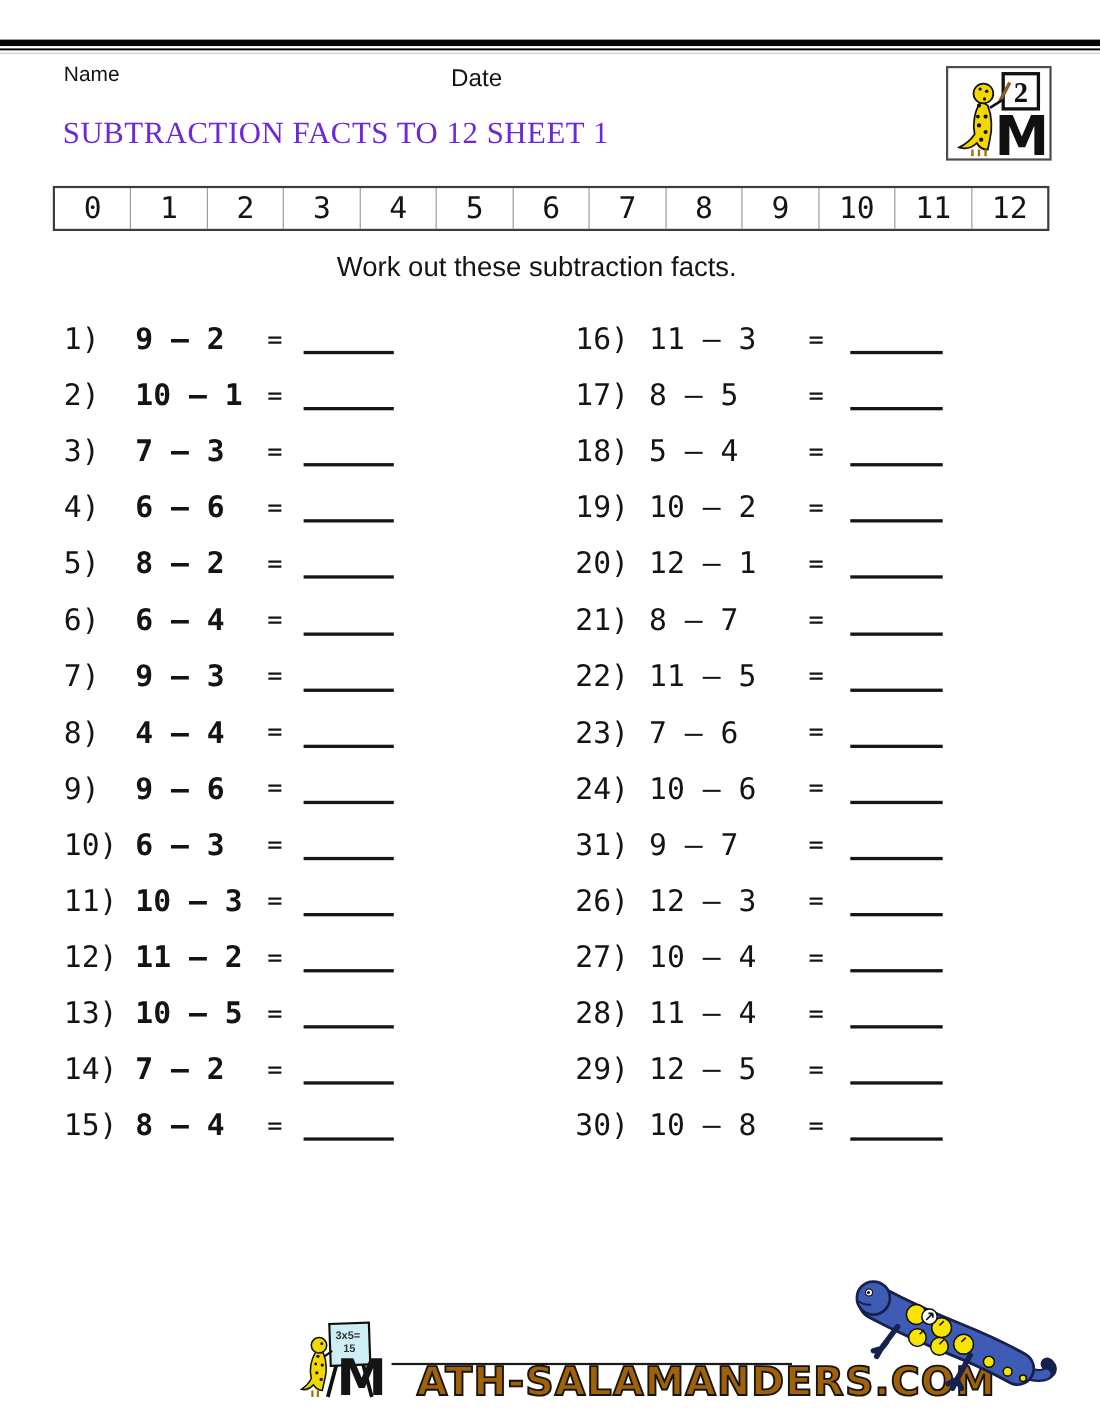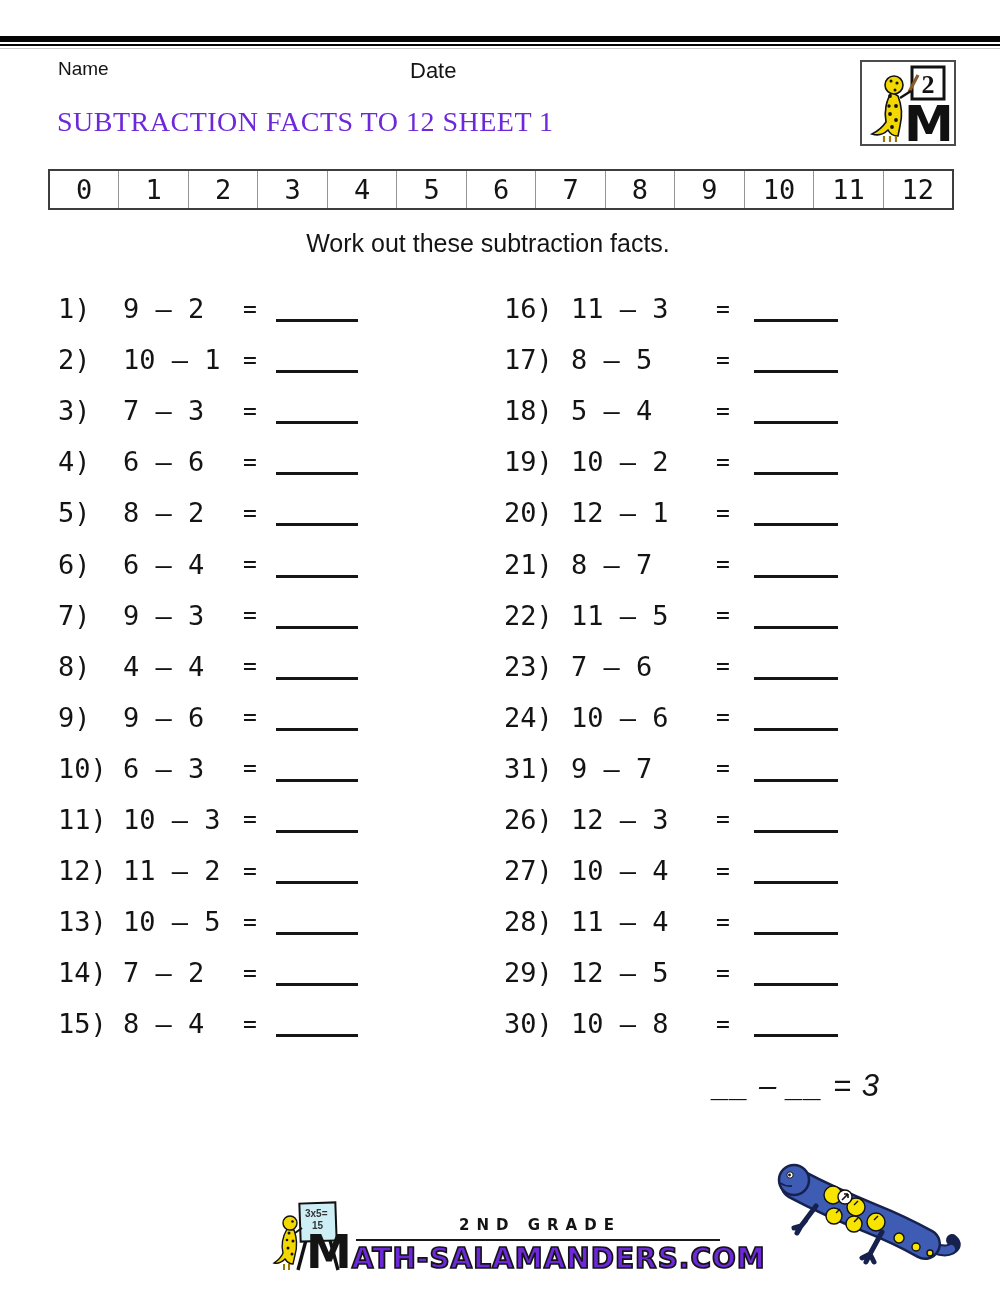--- a/index.html
+++ b/index.html
@@ -26,46 +26,46 @@
   .numline{position:absolute;left:48px;top:169px;width:902px;height:37px;display:flex;
            border:2px solid #3d3d3d;background:#fff;box-sizing:content-box;}
   .numline .cell{flex:1;display:flex;align-items:center;justify-content:center;
            font-family:"DejaVu Sans Mono",monospace;font-size:27px;border-left:1px solid #949494;}
   .numline .cell:first-child{border-left:none;}
 
   .instruction{position:absolute;left:0;top:229px;width:976px;text-align:center;font-size:25px;}
 
   .col{position:absolute;top:283px;}
   .col-left{left:58px;}
-  .col-right{left:504px;}
+  .col-right{left:523px;}
   .prow{display:flex;height:51.1px;align-items:center;
         font-family:"DejaVu Sans Mono",monospace;font-size:27px;}
   .plabel{width:65px;}
-  .col-left .pexpr{width:120px;}
+  .col-left .pexpr{width:120px;font-weight:bold;}
   .col-right .plabel{width:67px;}
   .col-right .pexpr{width:145px;}
   .peq{width:33px;font-size:23px;}
   .col-right .peq{width:38px;}
   .pline{width:82px;height:3px;background:#161616;align-self:flex-end;margin-bottom:12px;}
   .col-right .pline{width:84px;}
 
   .challenge-text{position:absolute;left:58px;top:1077px;font-size:25px;font-style:italic;}
   .challenge-eq{position:absolute;left:713px;top:1068px;font-size:31px;font-style:italic;
                 letter-spacing:1px;white-space:nowrap;}
 
   
   .f-sala{position:absolute;left:272px;top:1200px;}
   .f-grade{position:absolute;left:360px;top:1216px;width:360px;text-align:center;
            font-weight:bold;font-size:15px;letter-spacing:7px;font-family:"DejaVu Sans",sans-serif;}
   .f-line{position:absolute;left:356px;top:1239px;width:364px;height:2px;background:#1a1a1a;}
   .f-site{position:absolute;left:306px;top:1232px;display:flex;align-items:baseline;
           font-family:"DejaVu Sans",sans-serif;font-weight:bold;white-space:nowrap;}
   .f-m{font-size:46px;line-height:40px;color:#141414;}
-  .f-rest{font-size:28px;line-height:40px;color:#6d28d9;-webkit-text-stroke:1.7px #141414;
-          text-shadow:0 0 1px #141414;letter-spacing:1px;}
+  .f-rest{font-size:36px;line-height:40px;color:#a16207;-webkit-text-stroke:1.7px #141414;
+          text-shadow:0 0 1px #141414;letter-spacing:1px;margin-left:27px;}
   .b-sala{position:absolute;left:770px;top:1150px;}
 </style>
 </head>
 <body>
 
 <div id="page">
 
   <div class="topbar">
     <div class="b1"></div>
       <div class="b2"></div>
@@ -299,21 +299,20 @@
         <span class="pline"></span>
       </div>
       <div class="prow">
         <span class="plabel">30)</span>
         <span class="pexpr">10 – 8</span>
         <span class="peq">=</span>
         <span class="pline"></span>
       </div>
     </div>
 
-  <div class="challenge-eq">__ – __ = 3</div>
 
   <div class="f-sala">
     <svg width="80" height="72" viewBox="0 0 80 72">
       <line x1="34" y1="40" x2="26" y2="70" stroke="#111" stroke-width="3.4"></line>
       <line x1="58" y1="40" x2="66" y2="70" stroke="#111" stroke-width="3.4"></line>
       <rect x="28" y="3" width="36" height="38" fill="#cdeef5" stroke="#111" stroke-width="2" transform="rotate(-2 46 22)"></rect>
       <text x="33" y="17" font-family="Liberation Sans,sans-serif" font-size="10" font-weight="bold" fill="#333">3x5=</text>
       <text x="40" y="29" font-family="Liberation Sans,sans-serif" font-size="10" font-weight="bold" fill="#333">15</text>
       <path d="M22,30 C25,38 25,48 23,55 L21,64 C18,64 15,62 13,59 C10,62 6,64 2,63 C5,61 9,58 11,53 C9,45 11,36 15,29 Z" fill="#f2d800" stroke="#111" stroke-width="1.4"></path>
       <circle cx="18" cy="23" r="7" fill="#f2d800" stroke="#111" stroke-width="1.4"></circle>
@@ -322,21 +321,20 @@
       <path d="M12,64 L12,70 M17,64 L17,70" stroke="#9b7700" stroke-width="2"></path>
       <g fill="#111">
         <circle cx="17" cy="33" r="1.5"></circle>
           <circle cx="21" cy="41" r="1.5"></circle>
           <circle cx="16" cy="48" r="1.5"></circle>
         <circle cx="20" cy="54" r="1.5"></circle>
           <circle cx="15" cy="40" r="1.3"></circle>
       </g>
     </svg>
   </div>
-  <div class="f-grade">2ND GRADE</div>
   <div class="f-line"></div>
   <div class="f-site">
     <span class="f-m">M</span>
       <span class="f-rest">ATH-SALAMANDERS.COM</span>
   </div>
 
   <div class="b-sala">
     <svg width="195" height="125" viewBox="0 0 195 125">
       <path d="M150,92 Q172,104 181,99 Q188,95 182,90" fill="none" stroke="#16214d" stroke-width="12" stroke-linecap="round"></path>
       <path d="M150,92 Q172,104 181,99" fill="none" stroke="#3f5cb5" stroke-width="8" stroke-linecap="round"></path>

